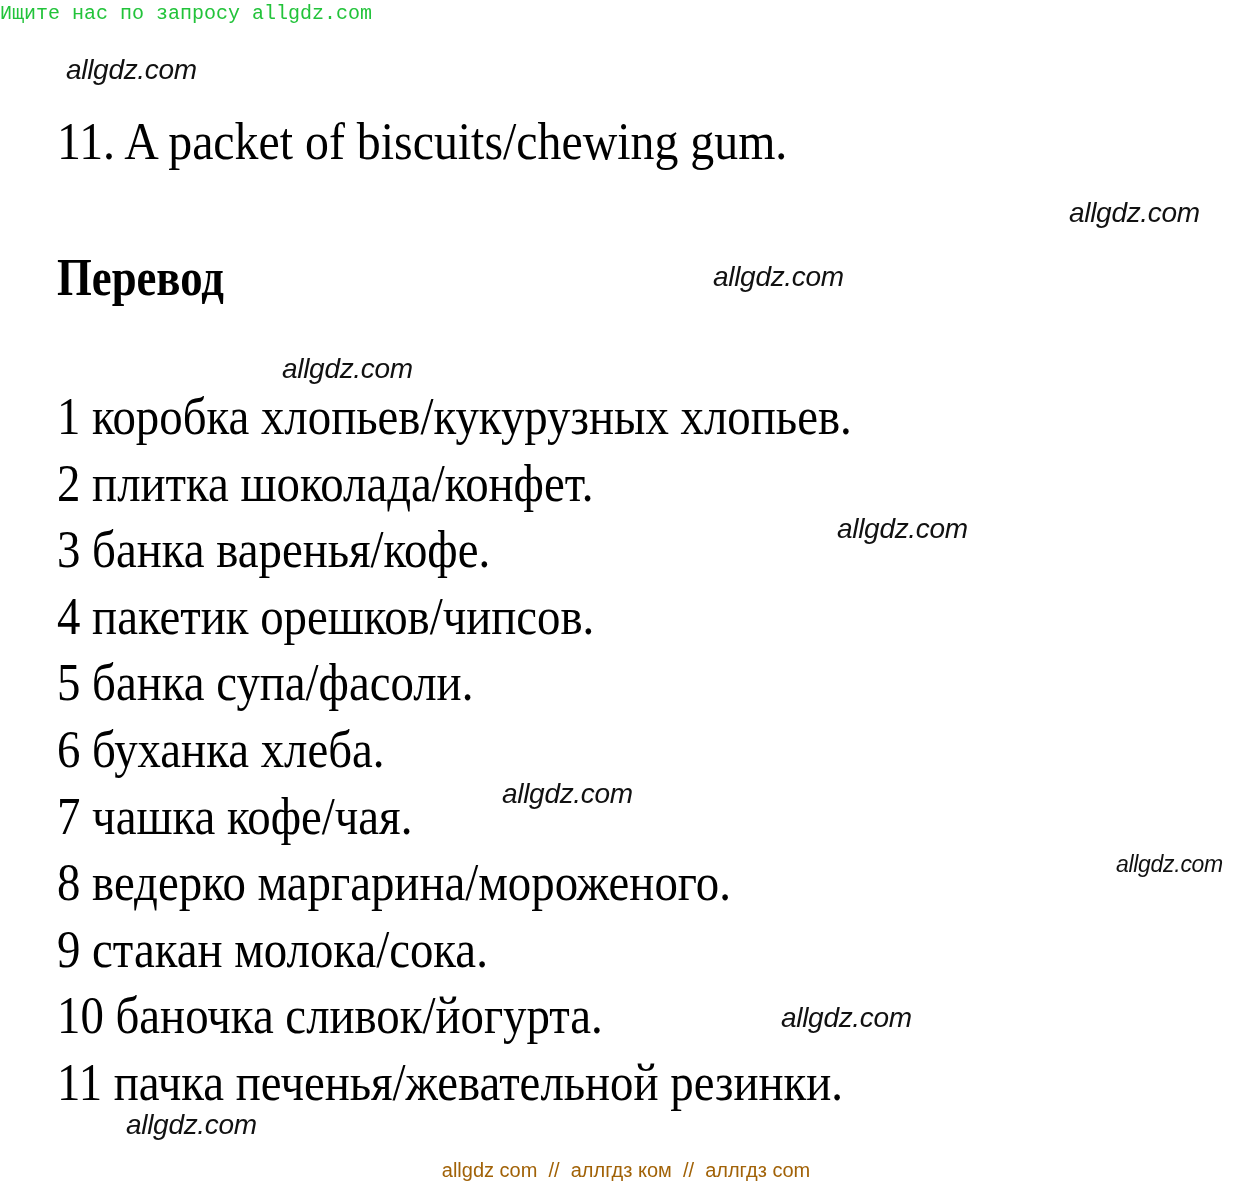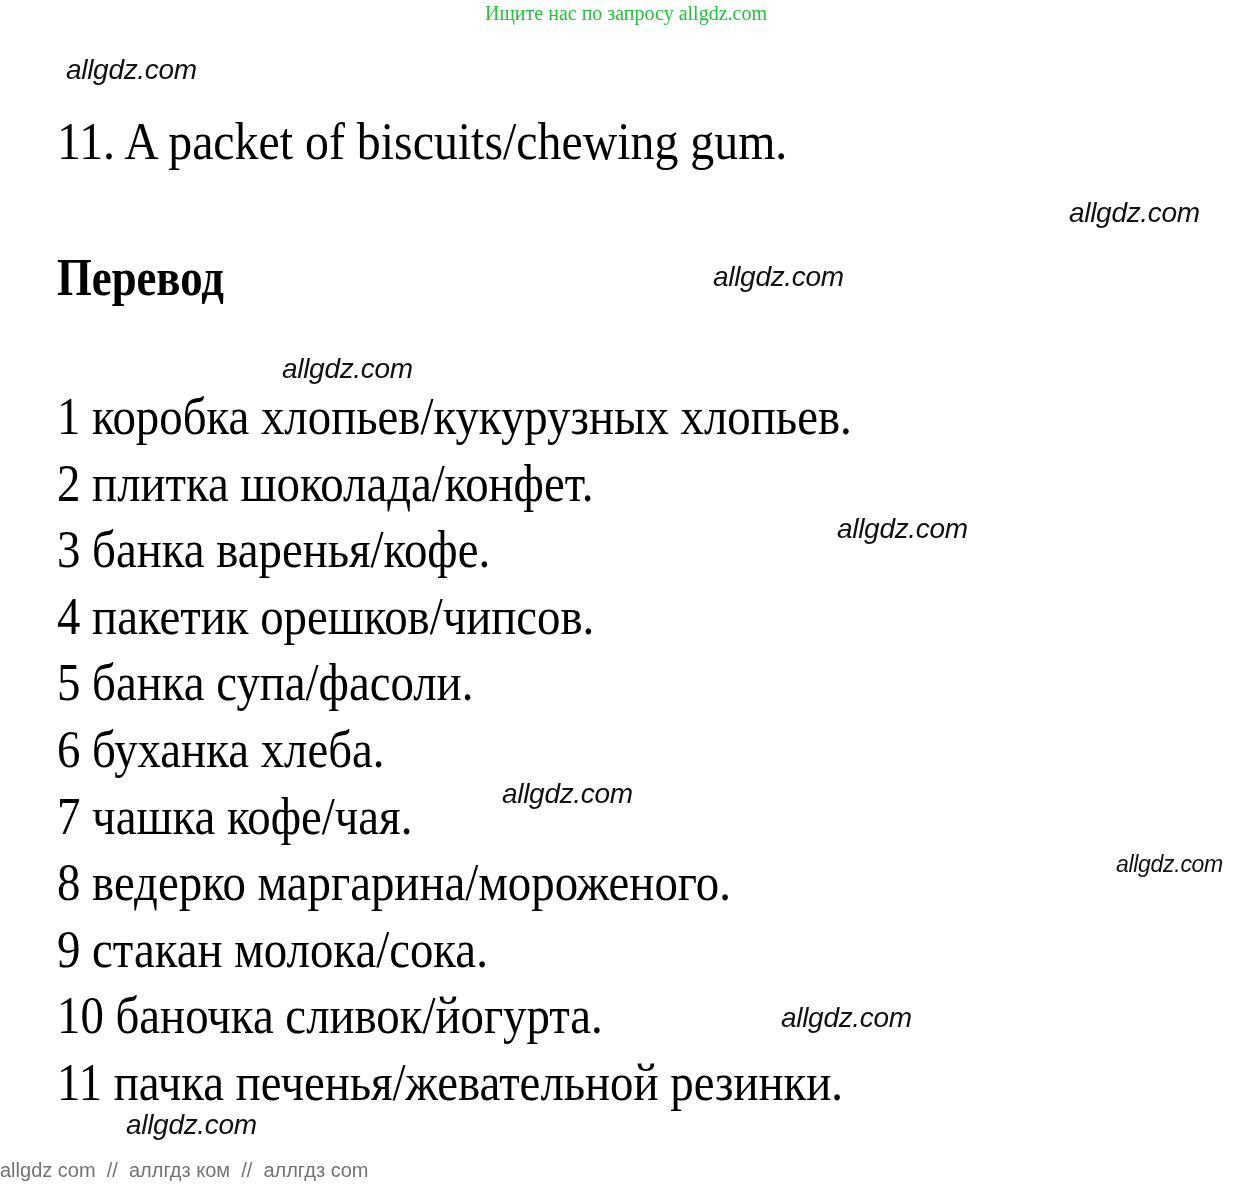--- a/index.html
+++ b/index.html
@@ -1,26 +1,26 @@
 <!DOCTYPE html>
 <html><head>
 <meta charset="utf-8">
 <style>
   html, body { margin: 0; padding: 0; }
   body {
     width: 1252px; height: 1191px; position: relative; overflow: hidden;
     background: #ffffff; color: #000;
   }
   .top-banner {
-    position: absolute; top: 2px; left: 0; width: 1252px; text-align: center;
-    font-family: Liberation Serif, serif; font-size: 20px; color: #22c33a;
+    position: absolute; top: 2px; left: 0; width: 1252px; text-align: left;
+    font-family: Liberation Mono, monospace; font-size: 20px; color: #22c33a;
   }
   .footer {
-    position: absolute; top: 1159px; left: 0; width: 1252px; 
-    font-family: "Liberation Sans", sans-serif; font-size: 20px; color: #737373;
+    position: absolute; top: 1159px; left: 0; width: 1252px; text-align: center;
+    font-family: "Liberation Sans", sans-serif; font-size: 20px; color: #a16207;
     white-space: pre;
   }
   .wm {
     position: absolute; font-family: "Liberation Sans", sans-serif; font-size: 28px;
     color: #111; white-space: nowrap; letter-spacing: -0.3px; font-style: italic;
   }
   .wm.small { font-size: 23px; }
   .serif {
     position: absolute; left: 57px; font-family: "Liberation Serif", serif;
     color: #000; white-space: nowrap; transform-origin: left top;

